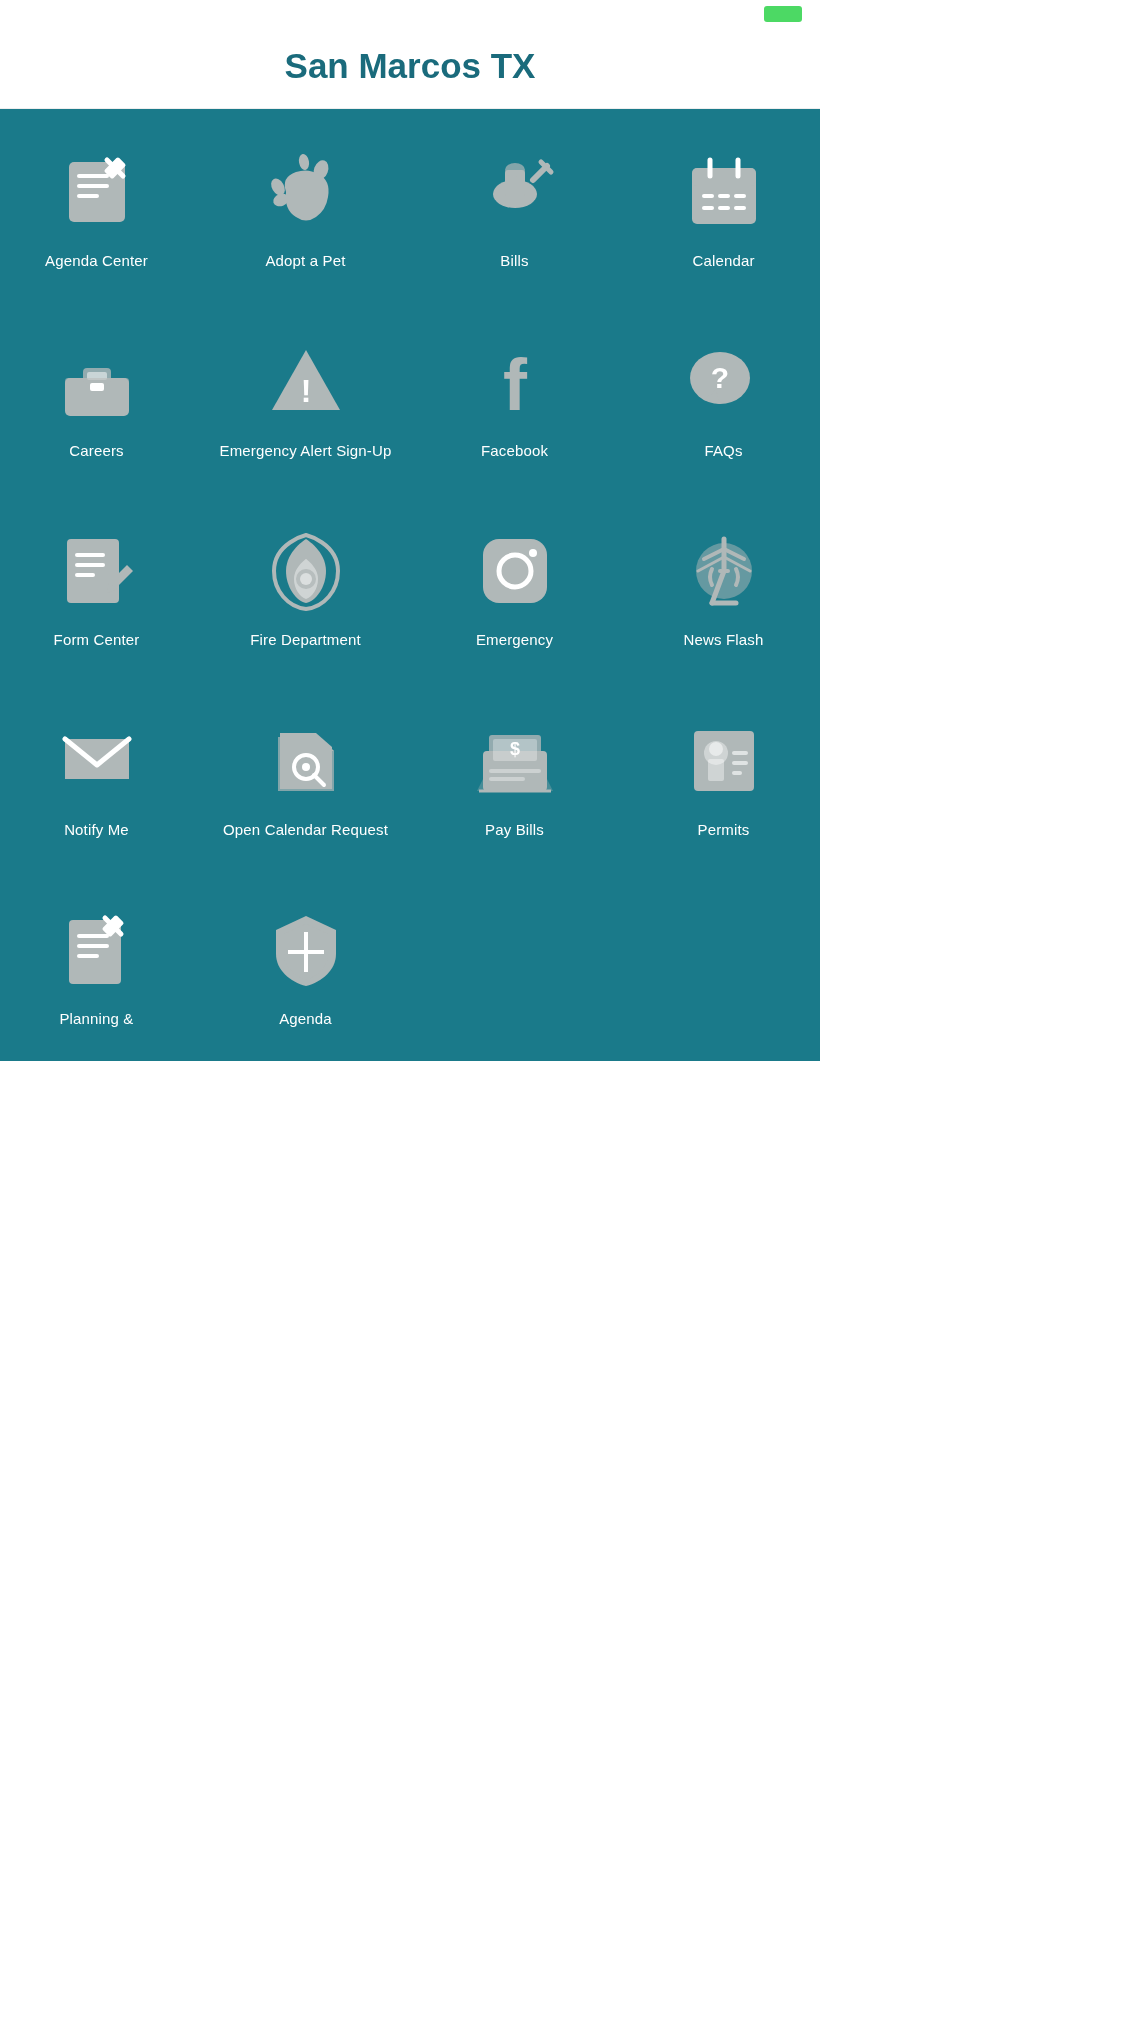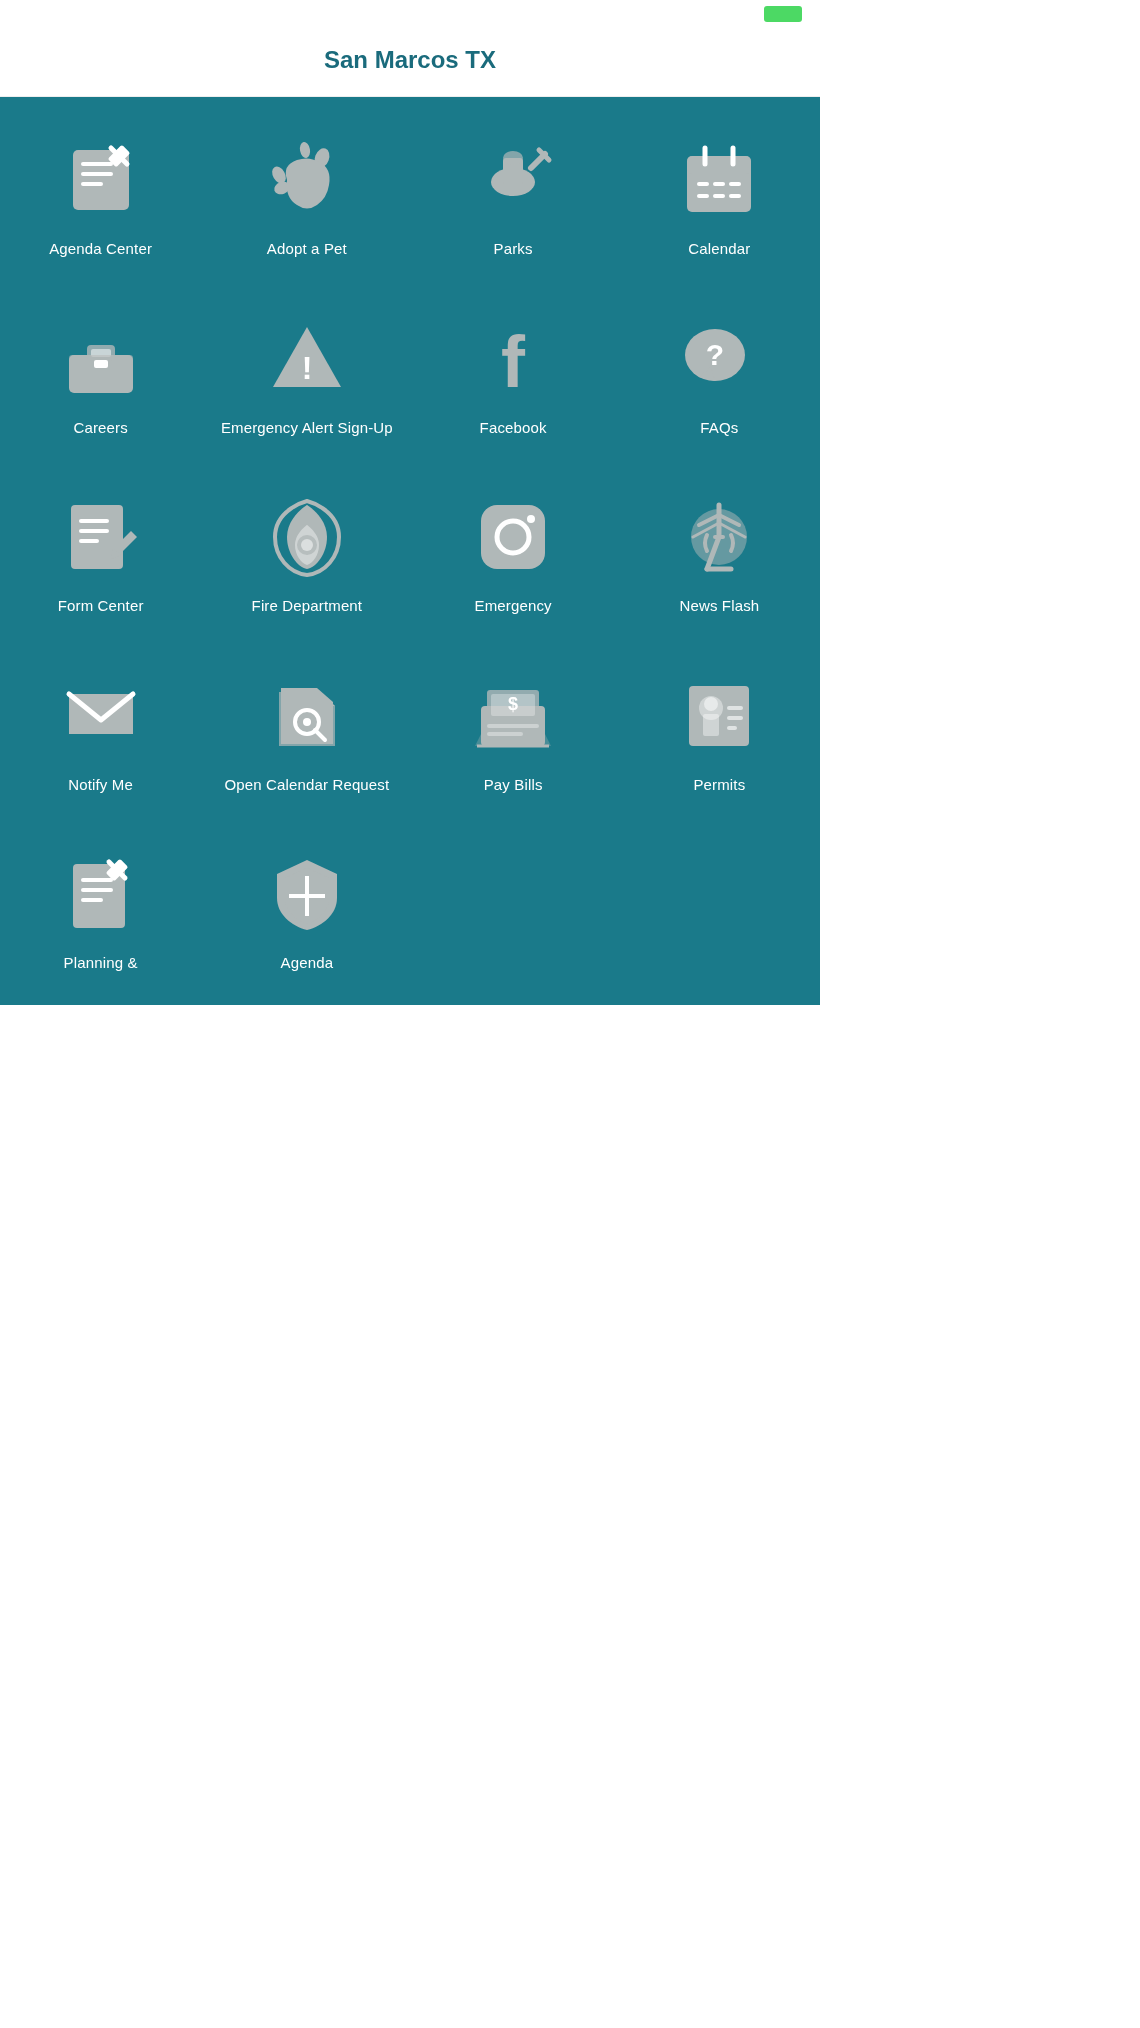--- a/index.html
+++ b/index.html
@@ -29,31 +29,31 @@
     }
 
     .header {
       background: #fff;
       padding: 18px 0 22px 0;
       text-align: center;
       border-bottom: 1px solid #eee;
     }
 
     .header-title {
-      font-size: 24px;
+      font-size: 35px;
       font-weight: 700;
       color: #1a6b7c;
     }
 
     .grid-container {
       background: #1a7a8a;
       padding: 10px 0;
       display: grid;
       grid-template-columns: repeat(4, 1fr);
-      gap: 5px;
+      gap: 16px;
     }
 
     .grid-item {
       display: flex;
       flex-direction: column;
       align-items: center;
       justify-content: flex-start;
       padding: 28px 10px 22px 10px;
       cursor: pointer;
       text-decoration: none;
@@ -125,21 +125,21 @@
     <div class="grid-item">
     <div class="icon-wrap">
       <svg viewBox="0 0 80 80" fill="none">
         <ellipse cx="40" cy="42" rx="22" ry="14" fill="#b0b8b8"></ellipse>
         <rect x="30" y="18" width="20" height="26" rx="3" fill="#b0b8b8"></rect>
         <ellipse cx="40" cy="18" rx="10" ry="7" fill="#b0b8b8" opacity="0.7"></ellipse>
         <line x1="58" y1="28" x2="72" y2="14" stroke="#b0b8b8" stroke-width="6" stroke-linecap="round"></line>
         <line x1="66" y1="10" x2="76" y2="20" stroke="#b0b8b8" stroke-width="5" stroke-linecap="round"></line>
       </svg>
     </div>
-    <span class="item-label">Parks</span>
+    <span class="item-label">Bills</span>
   </div>
     <div class="grid-item">
     <div class="icon-wrap">
       <svg viewBox="0 0 80 80" fill="none">
         <rect x="8" y="16" width="64" height="56" rx="5" fill="#b0b8b8"></rect>
         <rect x="8" y="16" width="64" height="18" rx="5" fill="#b0b8b8" opacity="0.5"></rect>
         <line x1="26" y1="8" x2="26" y2="24" stroke="white" stroke-width="5" stroke-linecap="round"></line>
         <line x1="54" y1="8" x2="54" y2="24" stroke="white" stroke-width="5" stroke-linecap="round"></line>
         <rect x="18" y="42" width="12" height="4" rx="2" fill="white"></rect>
         <rect x="34" y="42" width="12" height="4" rx="2" fill="white"></rect>

